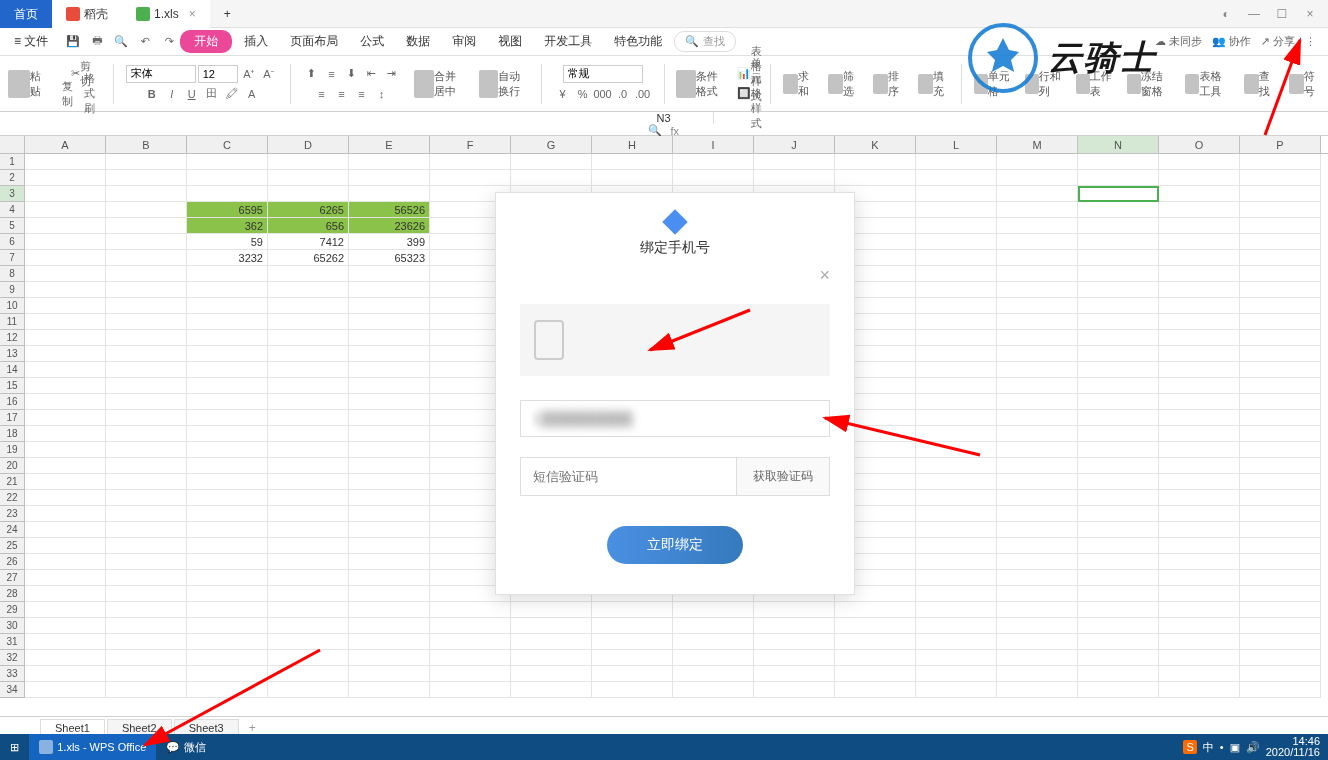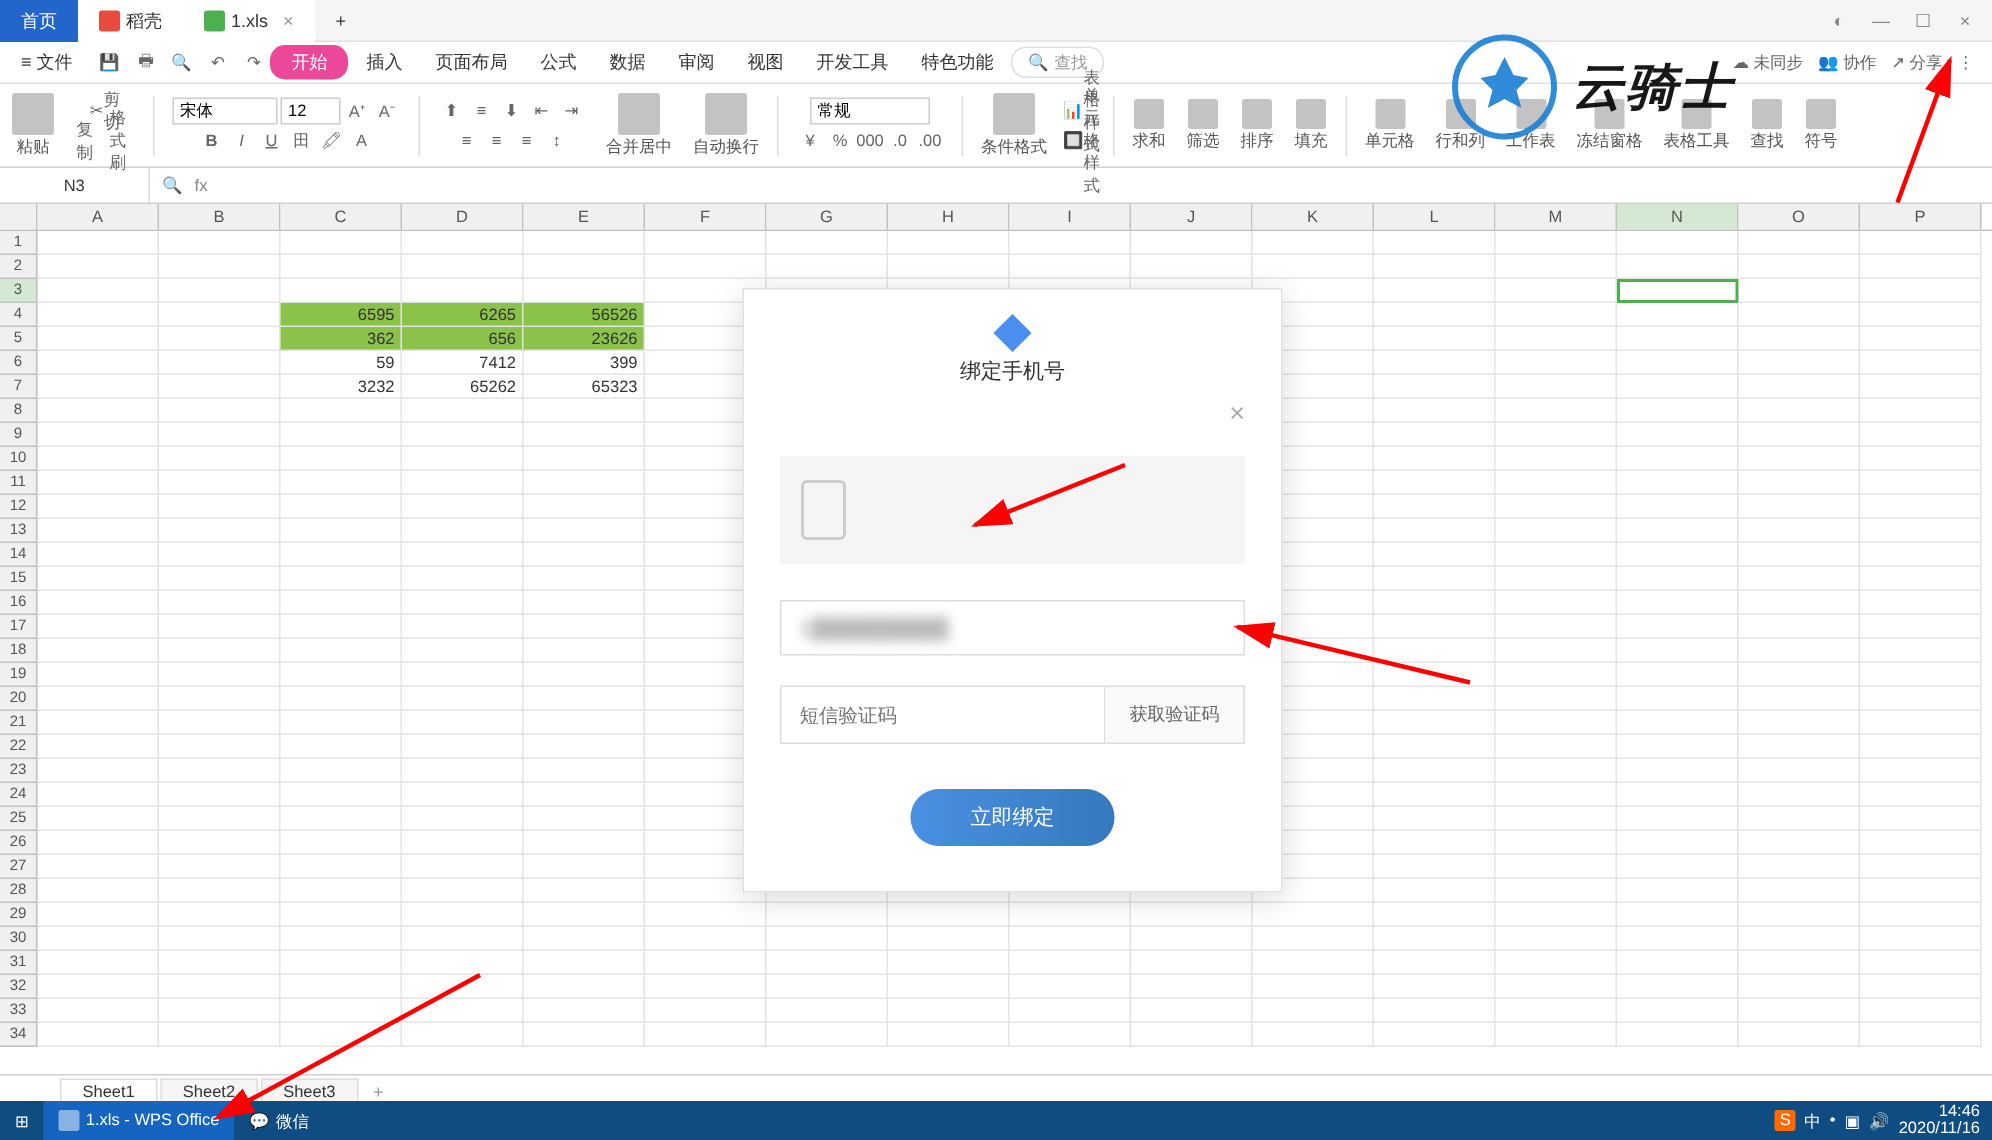--- a/index.html
+++ b/index.html
@@ -23,30 +23,30 @@
 .menu-items { display: flex; align-items: center; gap: 2px; }
 .menu-item { padding: 8px 10px; font-size: 12px; cursor: pointer; border-radius: 3px; }
 .menu-item.start { background: #ec4899; color: #fff; border-radius: 10px; padding: 3px 14px; }
 .menu-right { margin-left: auto; display: flex; align-items: center; gap: 10px; padding-right: 8px; }
 .menu-right span { font-size: 11px; color: #666; display: flex; align-items: center; gap: 3px; }
 .search-box { border: 1px solid #ddd; border-radius: 10px; padding: 2px 10px; font-size: 11px; color: #999; display: flex; align-items: center; gap: 4px; }
 
 
 .ribbon { height: 56px; border-bottom: 1px solid #d0d0d0; display: flex; align-items: center; padding: 0 4px; gap: 6px; }
 .ribbon-group { display: flex; flex-direction: column; align-items: center; gap: 2px; padding: 0 4px; }
-.ribbon-btn { display: flex; flex-direction: column; align-items: center; font-size: 11px; color: #555; padding: 2px 4px; cursor: pointer; }
+.ribbon-btn { display: flex; align-items: center; font-size: 11px; color: #555; padding: 2px 4px; cursor: pointer; }
 .ribbon-icon { width: 20px; height: 20px; background: #888; border-radius: 2px; opacity: 0.5; }
 .ribbon-icon.lg { width: 28px; height: 28px; }
 .ribbon-sep { width: 1px; height: 40px; background: #ddd; margin: 0 2px; }
 .font-select { border: 1px solid #ccc; padding: 2px 4px; font-size: 11px; width: 70px; }
 .size-select { border: 1px solid #ccc; padding: 2px 4px; font-size: 11px; width: 40px; }
 .mini-btn { width: 18px; height: 18px; border: 1px solid transparent; display: inline-flex; align-items: center; justify-content: center; font-size: 11px; color: #666; }
 
 
-.formula-bar { height: 24px; border-bottom: 1px solid #d0d0d0; display: flex; align-items: center; }
+.formula-bar { height: 24px; border-bottom: 1px solid #d0d0d0; display: flex; align-items: center; flex-direction: column; }
 .name-box { width: 100px; border-right: 1px solid #ddd; padding: 0 8px; font-size: 11px; height: 100%; display: flex; align-items: center; justify-content: center; }
 .fx-area { flex: 1; display: flex; align-items: center; padding: 0 8px; gap: 8px; font-size: 11px; color: #888; }
 
 
 .sheet-area { position: relative; height: 580px; overflow: hidden; }
 .col-headers { display: flex; height: 18px; border-bottom: 1px solid #c0c0c0; }
 .corner { width: 25px; background: #f0f0f0; border-right: 1px solid #c0c0c0; }
 .col-h { width: 81px; background: #f0f0f0; border-right: 1px solid #c0c0c0; text-align: center; font-size: 11px; line-height: 18px; color: #555; }
 .col-h.sel { background: #d4e8d4; }
 .rows { }

